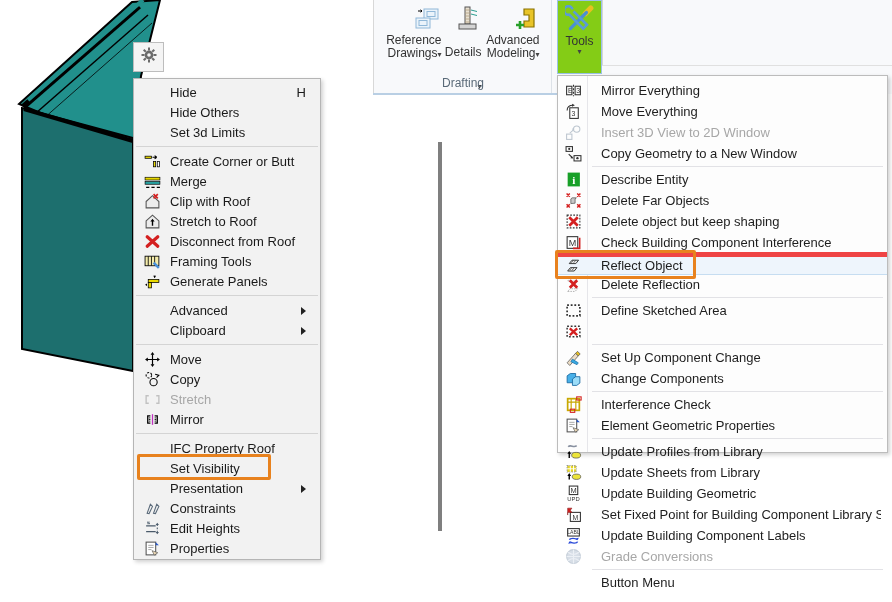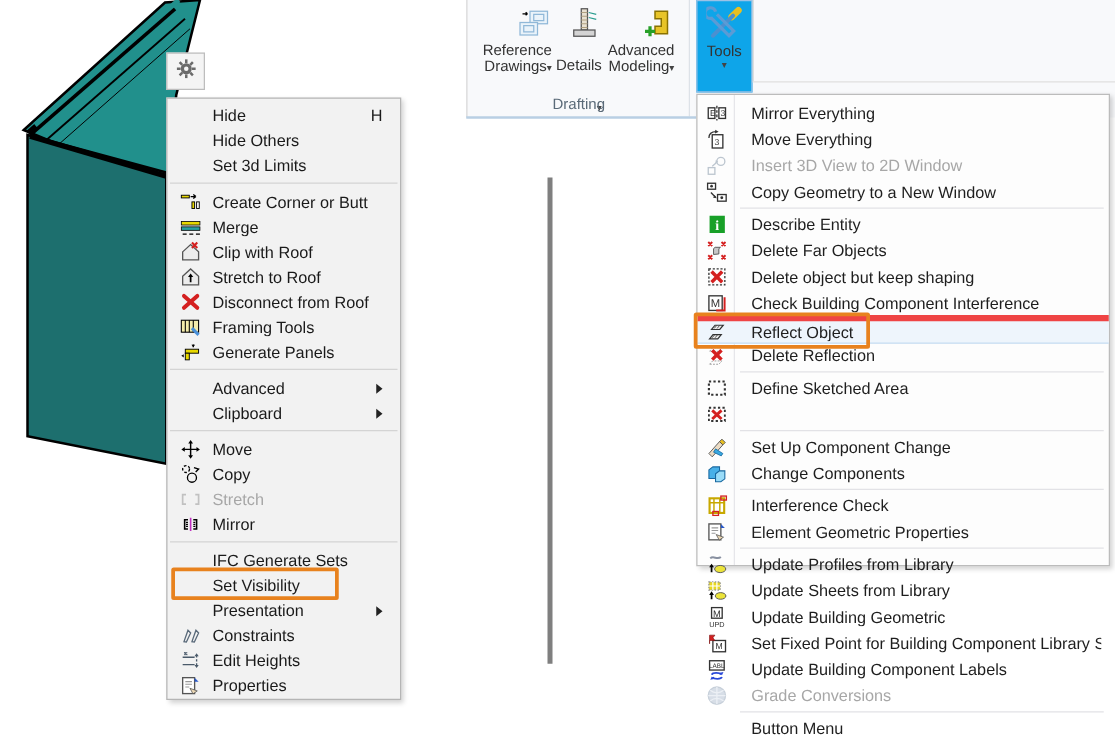--- a/index.html
+++ b/index.html
@@ -48,21 +48,21 @@
   #group-buttons{display:flex;justify-content:center;gap:2px;padding-top:3px;}
   .ribbon-btn{display:flex;flex-direction:column;align-items:flex-end;width:56px;padding:1px 0;cursor:pointer;}
   .ribbon-btn.narrow{width:38px;gap:12px;}
   .rb-icon{height:30px;display:flex;align-items:center;justify-content:center;}
   .rb-line{font-size:12px;color:#333;line-height:13px;white-space:nowrap;}
   .rb-caret{font-size:8px;color:#444;line-height:8px;}
   #group-label{position:absolute;left:0;bottom:3px;width:178px;text-align:center;font-size:12px;color:#5a6a78;}
   #ribbon-bottom-line{position:absolute;left:0;top:93px;width:184px;height:2px;background:#b9cfe4;}
   #tools-button{
     position:absolute;left:184px;top:0;width:45px;height:74px;
-    background:#0ea5e9;border:1px solid #9bc2e6;box-sizing:border-box;
+    background:#84cc16;border:1px solid #9bc2e6;box-sizing:border-box;
     display:flex;flex-direction:column;align-items:center;padding-top:4px;cursor:pointer;
   }
   #ribbon-right-vline{position:absolute;left:229px;top:0;width:1px;height:65px;background:#d5d5d5;}
   #ribbon-right-hline{position:absolute;left:229px;top:65px;width:290px;height:1px;background:#e0e0e0;}
   
   #tools-menu{
     left:557px;top:75px;width:331px;height:378px;
     background:#fdfdfd;border:1px solid #bcbcbc;padding:4px 0;
     font-size:13px;color:#1e1e1e;position:absolute;
   }
@@ -313,21 +313,21 @@
           <path d="M6 6.5H4.5M6 8H4.5M6 9.5H4.5M11.5 6.5H10M11.5 8H10M11.5 9.5H10" stroke="#000" stroke-width=".8"></path>
           <path d="M8 3v10" stroke="#c030c0" stroke-width="1.2"></path>
         </svg>
       </span>
       <span class="mi-label">Mirror</span>
       <span class="mi-extra"></span>
     </div>
     <div class="sep"></div>
     <div class="mi">
       <span class="mi-icon"></span>
-      <span class="mi-label">IFC Generate Sets</span>
+      <span class="mi-label">IFC Property Roof</span>
       <span class="mi-extra"></span>
     </div>
     <div class="mi">
       <span class="mi-icon"></span>
       <span class="mi-label">Set Visibility</span>
       <span class="mi-extra"></span>
     </div>
     <div class="mi">
       <span class="mi-icon"></span>
       <span class="mi-label">Presentation</span>

